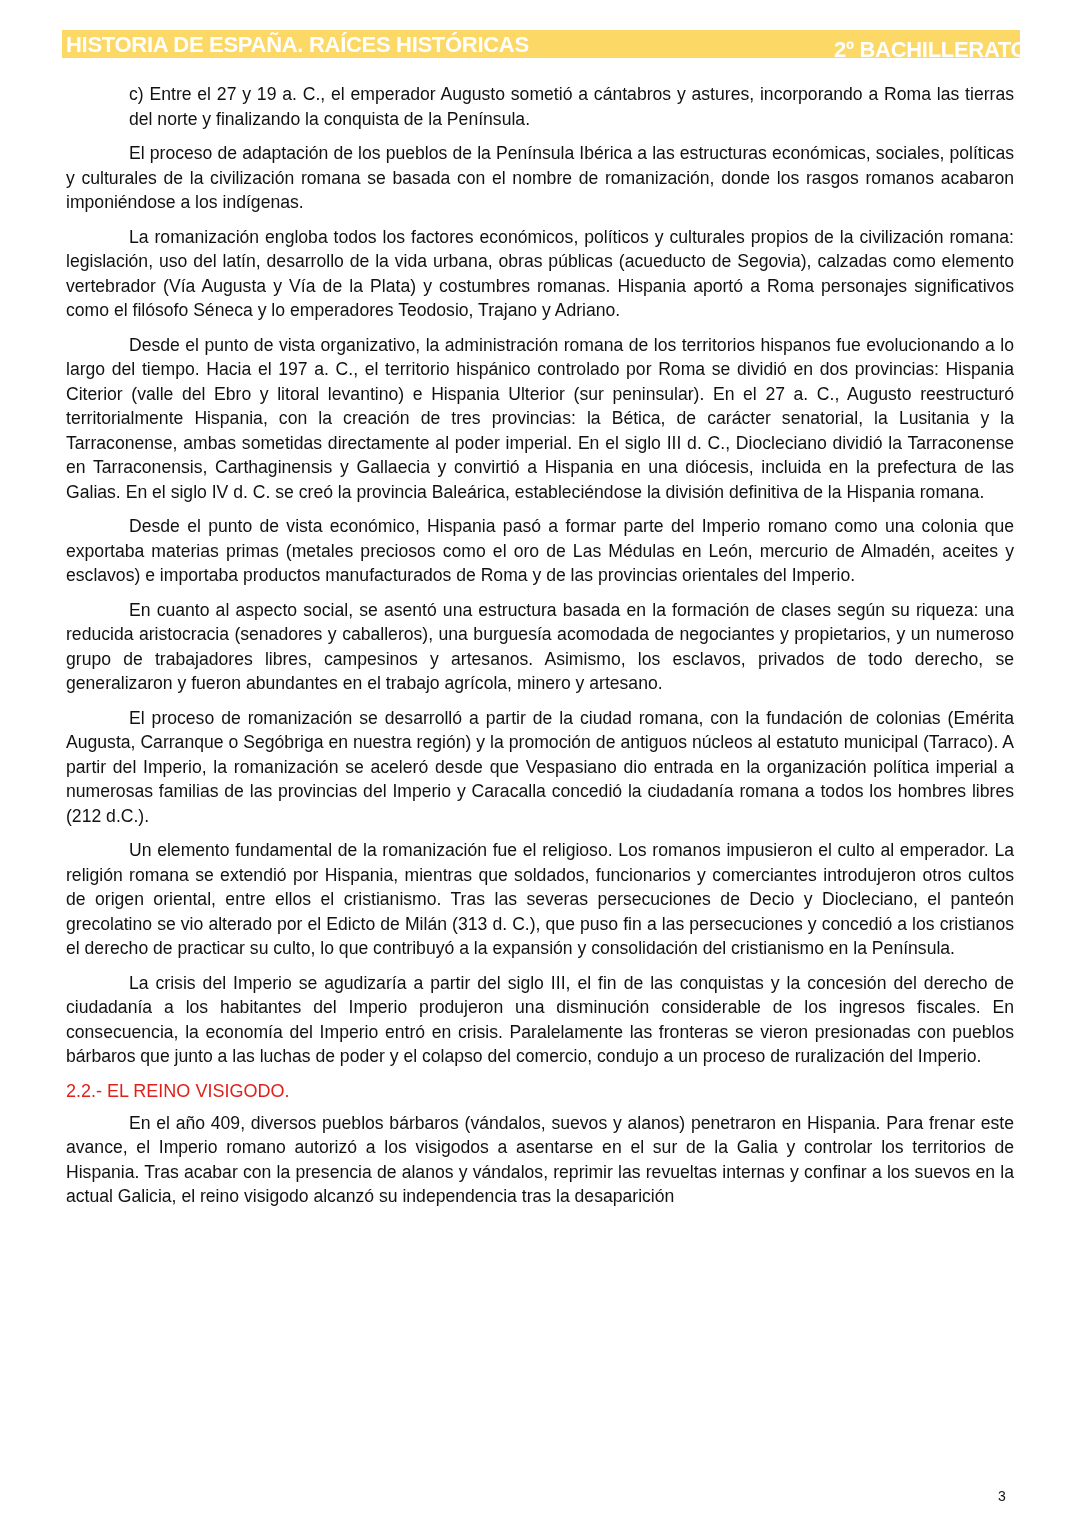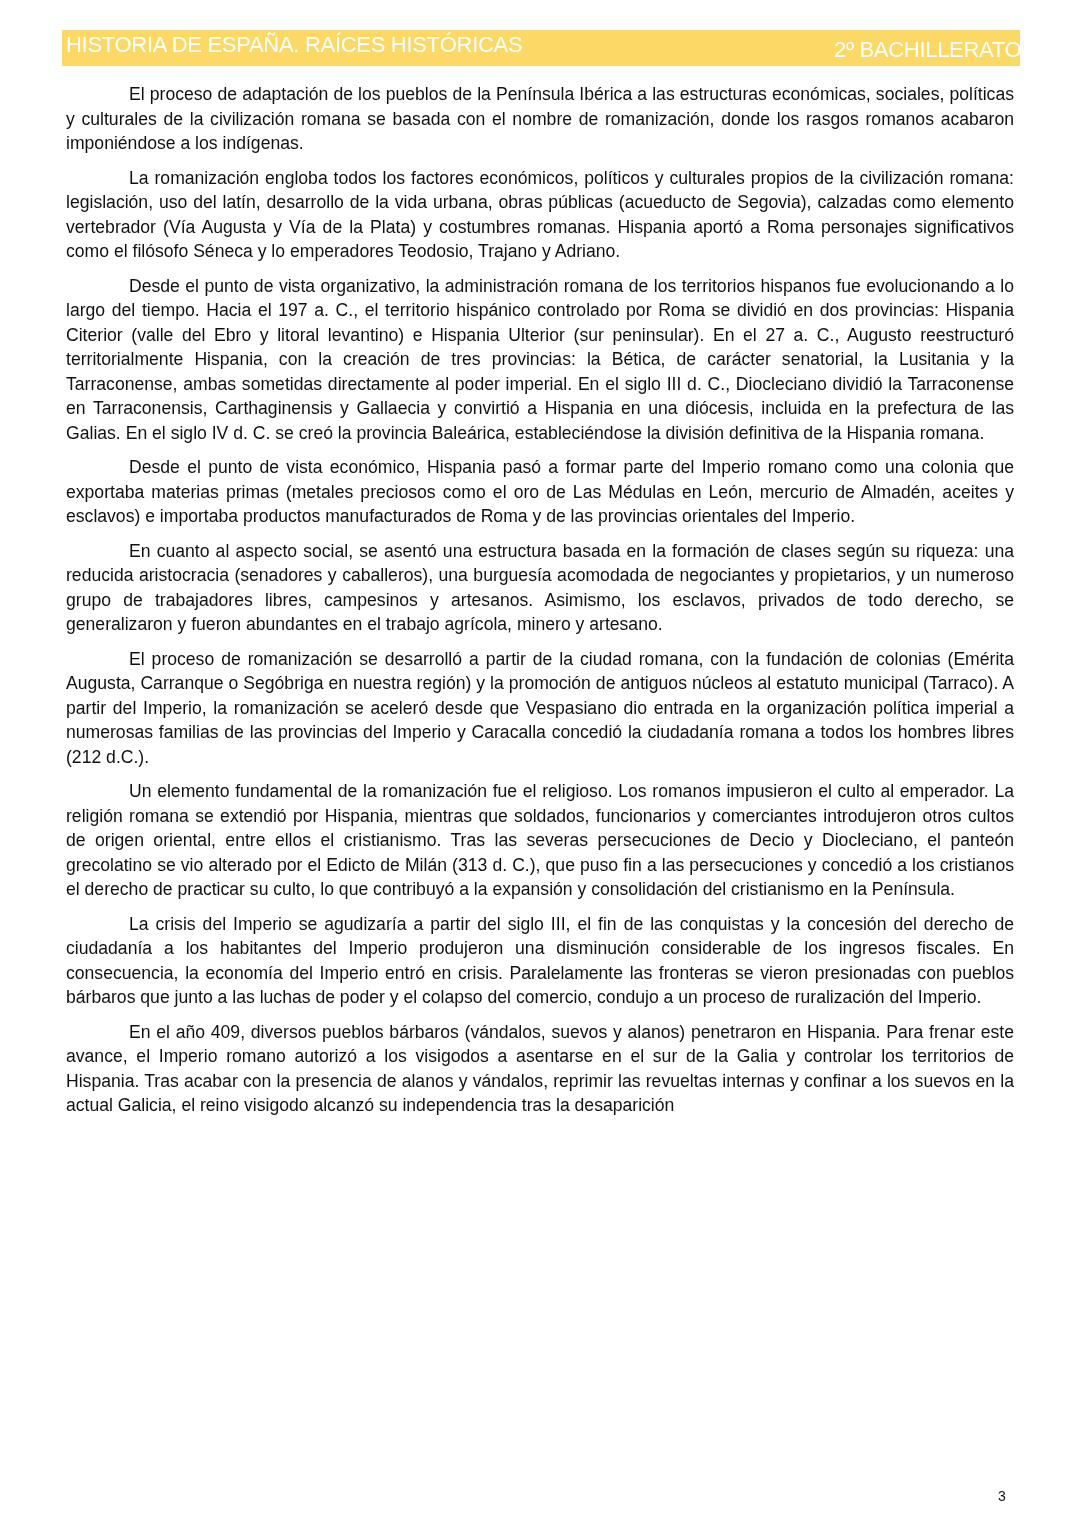--- a/index.html
+++ b/index.html
@@ -1,42 +1,44 @@
 <!DOCTYPE html>
 <html><head>
 <meta charset="utf-8">
 <style>
   html, body { margin: 0; padding: 0; background: #ffffff; }
   body { width: 1080px; height: 1528px; position: relative; overflow: hidden;
          font-family: "Liberation Sans", sans-serif; color: #111; }
-  .header { position: absolute; left: 62px; top: 30px; width: 958px; height: 36px;
+  .header { position: absolute; left: 62px; top: 30px; width: 958px; height: 28px;
             background: #fcd867; color: #ffffff; font-size: 22px; line-height: 30px;
-            white-space: nowrap; }
+            white-space: nowrap; font-weight: bold; }
   .header .left { position: absolute; left: 4px; top: 0; letter-spacing: -0.3px; }
   .header .right { position: absolute; left: 772px; top: 5px; letter-spacing: -0.3px; }
   .content { position: absolute; left: 66px; top: 82px; width: 948px; }
   p { margin: 0 0 10px 0; font-size: 17.6px; line-height: 24.5px; text-align: justify; }
   p.indent { text-indent: 63px; }
   p.list { padding-left: 63px; }
   .section-title { color: #e0201b; font-size: 18px; line-height: 24px; margin: 2px 0 8px 0; }
   .page-number { position: absolute; left: 998px; top: 1488px; font-size: 14px; color: #111; }
 </style>
 </head>
 <body>
 
 <div class="header">
   <span class="left">HISTORIA DE ESPAÑA. RAÍCES HISTÓRICAS</span>
   <span class="right">2º BACHILLERATO</span>
 </div>
 
 <div class="content">
+  <p class="list">c) Entre el 27 y 19 a. C., el emperador Augusto sometió a cántabros y astures, incorporando a Roma las tierras del norte y finalizando la conquista de la Península.</p>
   <p class="indent">El proceso de adaptación de los pueblos de la Península Ibérica a las estructuras económicas, sociales, políticas y culturales de la civilización romana se basada con el nombre de romanización, donde los rasgos romanos acabaron imponiéndose a los indígenas.</p>
   <p class="indent">La romanización engloba todos los factores económicos, políticos y culturales propios de la civilización romana: legislación, uso del latín, desarrollo de la vida urbana, obras públicas (acueducto de Segovia), calzadas como elemento vertebrador (Vía Augusta y Vía de la Plata) y costumbres romanas. Hispania aportó a Roma personajes significativos como el filósofo Séneca y lo emperadores Teodosio, Trajano y Adriano.</p>
   <p class="indent">Desde el punto de vista organizativo, la administración romana de los territorios hispanos fue evolucionando a lo largo del tiempo. Hacia el 197 a. C., el territorio hispánico controlado por Roma se dividió en dos provincias: Hispania Citerior (valle del Ebro y litoral levantino) e Hispania Ulterior (sur peninsular). En el 27 a. C., Augusto reestructuró territorialmente Hispania, con la creación de tres provincias: la Bética, de carácter senatorial, la Lusitania y la Tarraconense, ambas sometidas directamente al poder imperial. En el siglo III d. C., Diocleciano dividió la Tarraconense en Tarraconensis, Carthaginensis y Gallaecia y convirtió a Hispania en una diócesis, incluida en la prefectura de las Galias. En el siglo IV d. C. se creó la provincia Baleárica, estableciéndose la división definitiva de la Hispania romana.</p>
   <p class="indent">Desde el punto de vista económico, Hispania pasó a formar parte del Imperio romano como una colonia que exportaba materias primas (metales preciosos como el oro de Las Médulas en León, mercurio de Almadén, aceites y esclavos) e importaba productos manufacturados de Roma y de las provincias orientales del Imperio.</p>
   <p class="indent">En cuanto al aspecto social, se asentó una estructura basada en la formación de clases según su riqueza: una reducida aristocracia (senadores y caballeros), una burguesía acomodada de negociantes y propietarios, y un numeroso grupo de trabajadores libres, campesinos y artesanos. Asimismo, los esclavos, privados de todo derecho, se generalizaron y fueron abundantes en el trabajo agrícola, minero y artesano.</p>
   <p class="indent">El proceso de romanización se desarrolló a partir de la ciudad romana, con la fundación de colonias (Emérita Augusta, Carranque o Segóbriga en nuestra región) y la promoción de antiguos núcleos al estatuto municipal (Tarraco). A partir del Imperio, la romanización se aceleró desde que Vespasiano dio entrada en la organización política imperial a numerosas familias de las provincias del Imperio y Caracalla concedió la ciudadanía romana a todos los hombres libres (212 d.C.).</p>
   <p class="indent">Un elemento fundamental de la romanización fue el religioso. Los romanos impusieron el culto al emperador. La religión romana se extendió por Hispania, mientras que soldados, funcionarios y comerciantes introdujeron otros cultos de origen oriental, entre ellos el cristianismo. Tras las severas persecuciones de Decio y Diocleciano, el panteón grecolatino se vio alterado por el Edicto de Milán (313 d. C.), que puso fin a las persecuciones y concedió a los cristianos el derecho de practicar su culto, lo que contribuyó a la expansión y consolidación del cristianismo en la Península.</p>
   <p class="indent">La crisis del Imperio se agudizaría a partir del siglo III, el fin de las conquistas y la concesión del derecho de ciudadanía a los habitantes del Imperio produjeron una disminución considerable de los ingresos fiscales. En consecuencia, la economía del Imperio entró en crisis. Paralelamente las fronteras se vieron presionadas con pueblos bárbaros que junto a las luchas de poder y el colapso del comercio, condujo a un proceso de ruralización del Imperio.</p>
+  <div class="section-title">2.2.- EL REINO VISIGODO.</div>
   <p class="indent">En el año 409, diversos pueblos bárbaros (vándalos, suevos y alanos) penetraron en Hispania. Para frenar este avance, el Imperio romano autorizó a los visigodos a asentarse en el sur de la Galia y controlar los territorios de Hispania. Tras acabar con la presencia de alanos y vándalos, reprimir las revueltas internas y confinar a los suevos en la actual Galicia, el reino visigodo alcanzó su independencia tras la desaparición</p>
 </div>
 
 <div class="page-number">3</div>
 
 </body></html>

